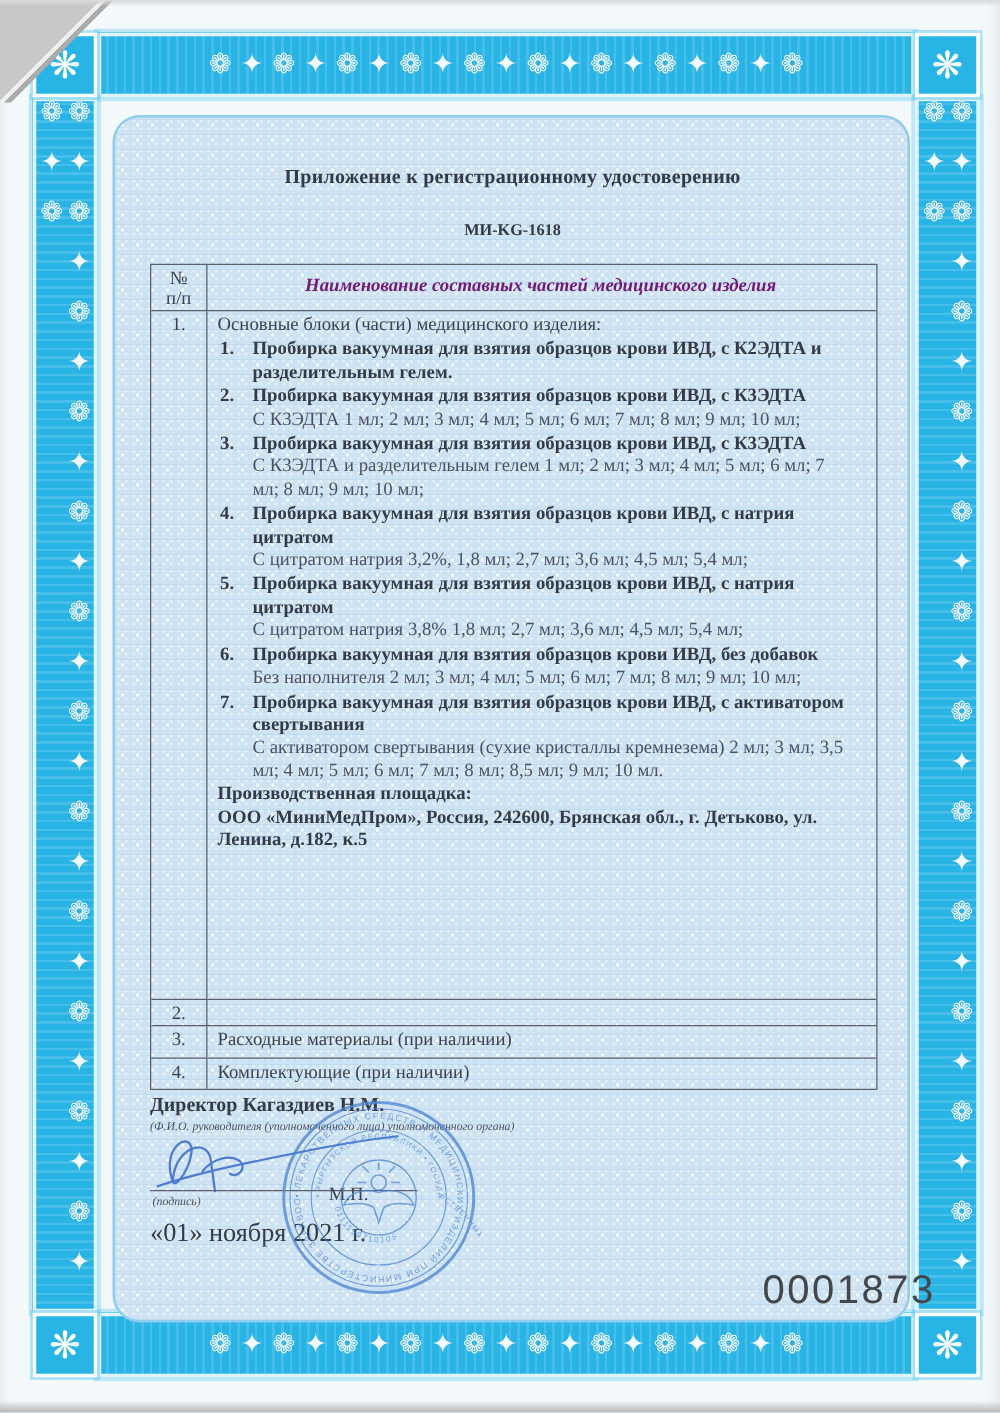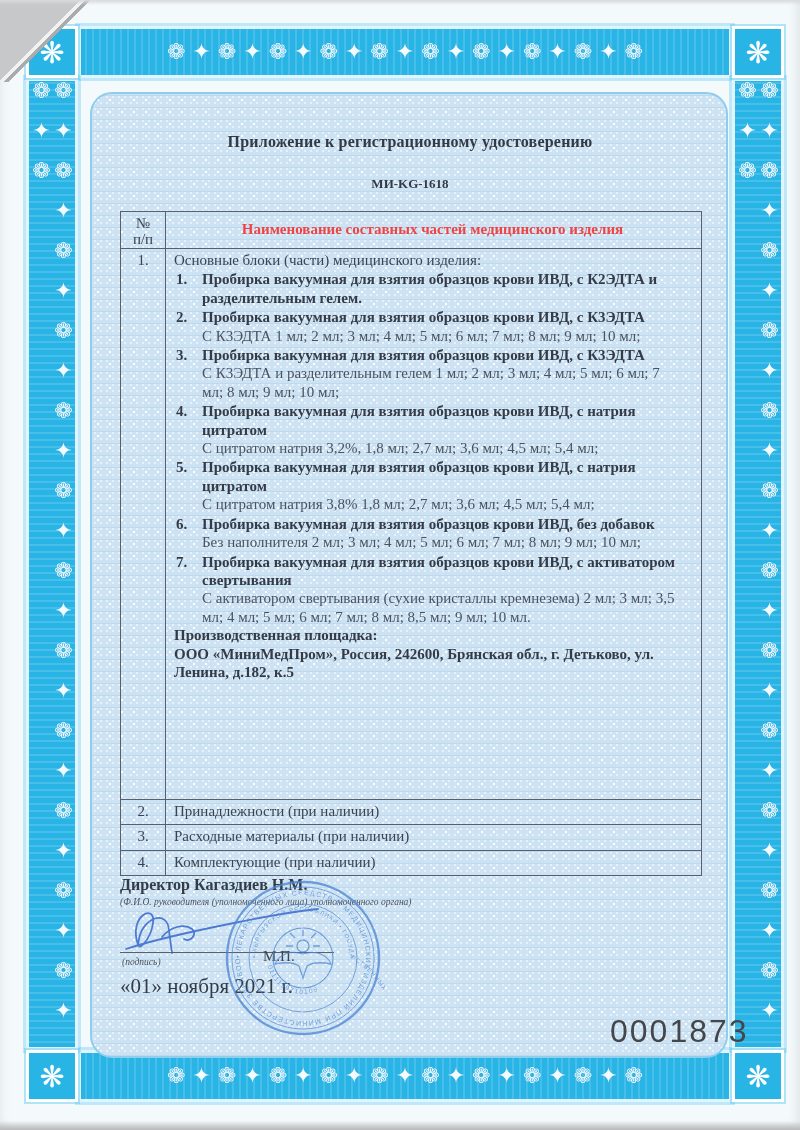--- a/index.html
+++ b/index.html
@@ -62,21 +62,21 @@
     border:1px solid #59606b;font-size:15px;line-height:18.4px;color:#3c434f;
     box-sizing:border-box;}
   .t-row{display:flex;border-bottom:1px solid #59606b;box-sizing:border-box;}
   .t-row:last-child{border-bottom:none;}
   .c-num{width:45px;flex:none;border-right:1px solid #59606b;text-align:center;
     padding-top:2px;box-sizing:border-box;}
   .c-body{flex:1;padding:2px 10px 4px 8px;box-sizing:border-box;}
   .thead{min-height:37px;}
   .thead .c-num{line-height:16px;padding-top:3px;}
   .thead .c-body{display:flex;align-items:center;justify-content:center;
-    font-weight:bold;text-align:center;color:#ef4444;}
+    font-weight:bold;text-align:center;color:#701a75;font-style:italic;}
   .row-main{min-height:551px;}
   .item{display:flex;margin-top:1px;}
   .inum{width:26px;flex:none;font-weight:bold;text-align:left;padding-left:2px;color:#343b47;}
   .ibody{flex:1;padding-right:14px;}
   .ititle{font-weight:bold;color:#343b47;}
   .ispec{color:#4a5260;}
   .prod-label,.prod-value{font-weight:bold;color:#343b47;}
   .simple-row{min-height:21px;}
   
   .director{position:absolute;left:120px;top:876px;font-weight:bold;font-size:16px;color:#343b47;}
@@ -181,21 +181,20 @@
               <span class="ispec">С активатором свертывания (сухие кристаллы кремнезема) 2 мл; 3 мл; 3,5 мл; 4 мл; 5 мл; 6 мл; 7 мл; 8 мл; 8,5 мл; 9 мл; 10 мл.</span></span>
             </div>
 
             <div class="prod-label">Производственная площадка:</div>
             <div class="prod-value">ООО «МиниМедПром», Россия, 242600, Брянская обл., г. Детьково, ул. Ленина, д.182, к.5</div>
           </div>
         </div>
 
         <div class="t-row simple-row">
           <div class="c-num">2.</div>
-          <div class="c-body">Принадлежности (при наличии)</div>
         </div>
         <div class="t-row simple-row">
           <div class="c-num">3.</div>
           <div class="c-body">Расходные материалы (при наличии)</div>
         </div>
         <div class="t-row simple-row">
           <div class="c-num">4.</div>
           <div class="c-body">Комплектующие (при наличии)</div>
         </div>
       </div>

